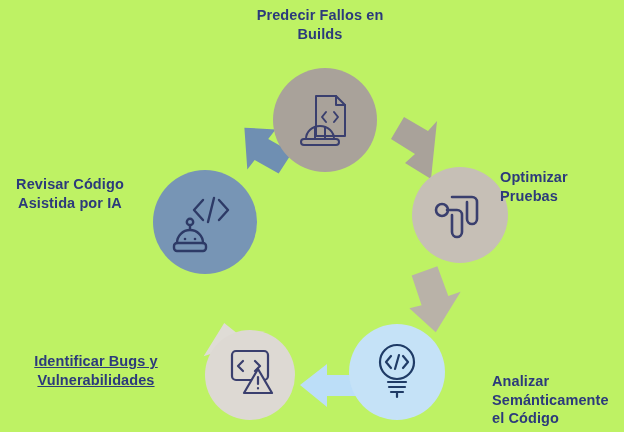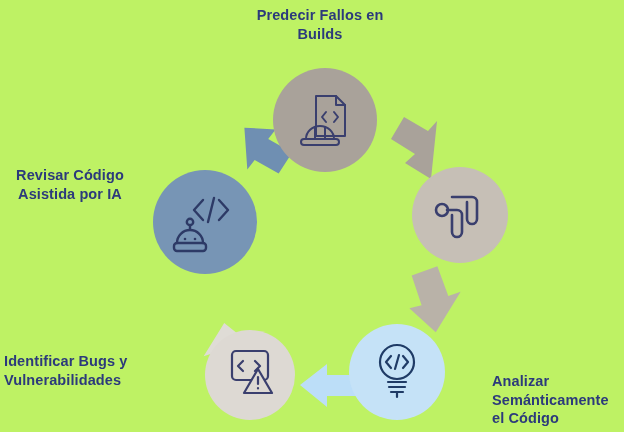--- a/index.html
+++ b/index.html
@@ -50,25 +50,26 @@
   .lbl-bottom-right {
     left: 492px;
     top: 372px;
     width: 132px;
     text-align: left;
   }
   .lbl-bottom-left {
     left: 4px;
     top: 352px;
     width: 184px;
-    text-align: left;
+    text-align: center;
+    text-decoration: underline;
   }
   .lbl-left {
     left: 2px;
-    top: 166px;
+    top: 175px;
     width: 136px;
     text-align: center;
   }
 </style>
 </head>
 <body>
 
 <div id="canvas">
 
   <svg id="ring-svg" viewBox="0 0 624 432" xmlns="http://www.w3.org/2000/svg">
@@ -173,20 +174,22 @@
 
         <rect x="174" y="243" width="32" height="8" rx="3"></rect>
       </g>
     </g>
 
   </svg>
 
   <div class="node-label lbl-top">Predecir Fallos en
 Builds</div>
 
+  <div class="node-label lbl-right">Optimizar
+Pruebas</div>
 
   <div class="node-label lbl-bottom-right">Analizar
 Semánticamente
 el Código</div>
 
   <div class="node-label lbl-bottom-left">Identificar Bugs y
 Vulnerabilidades</div>
 
   <div class="node-label lbl-left">Revisar Código
 Asistida por IA</div>

